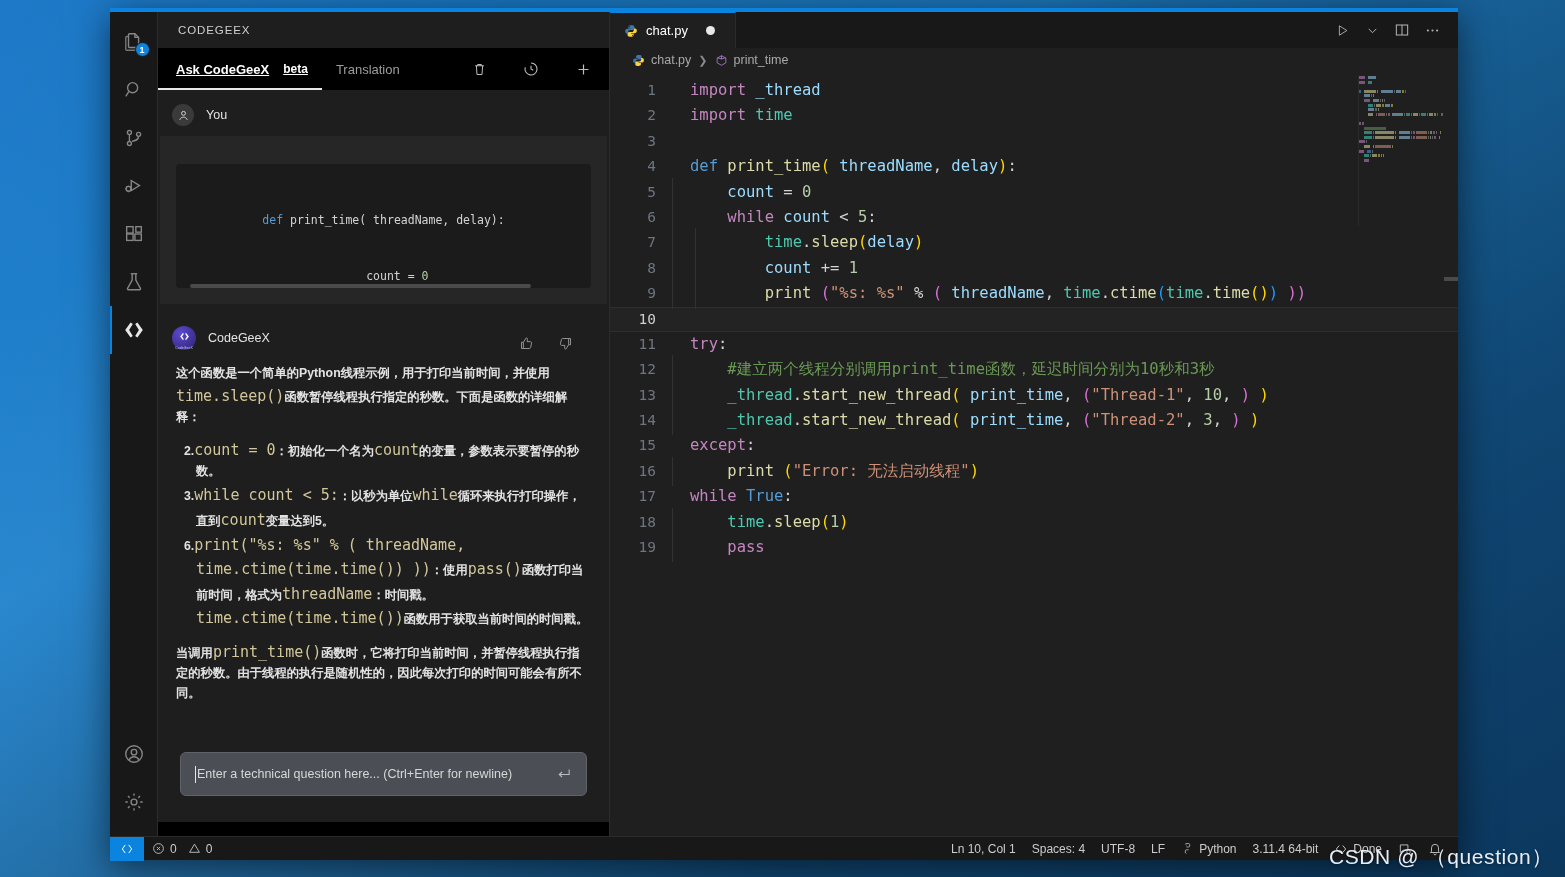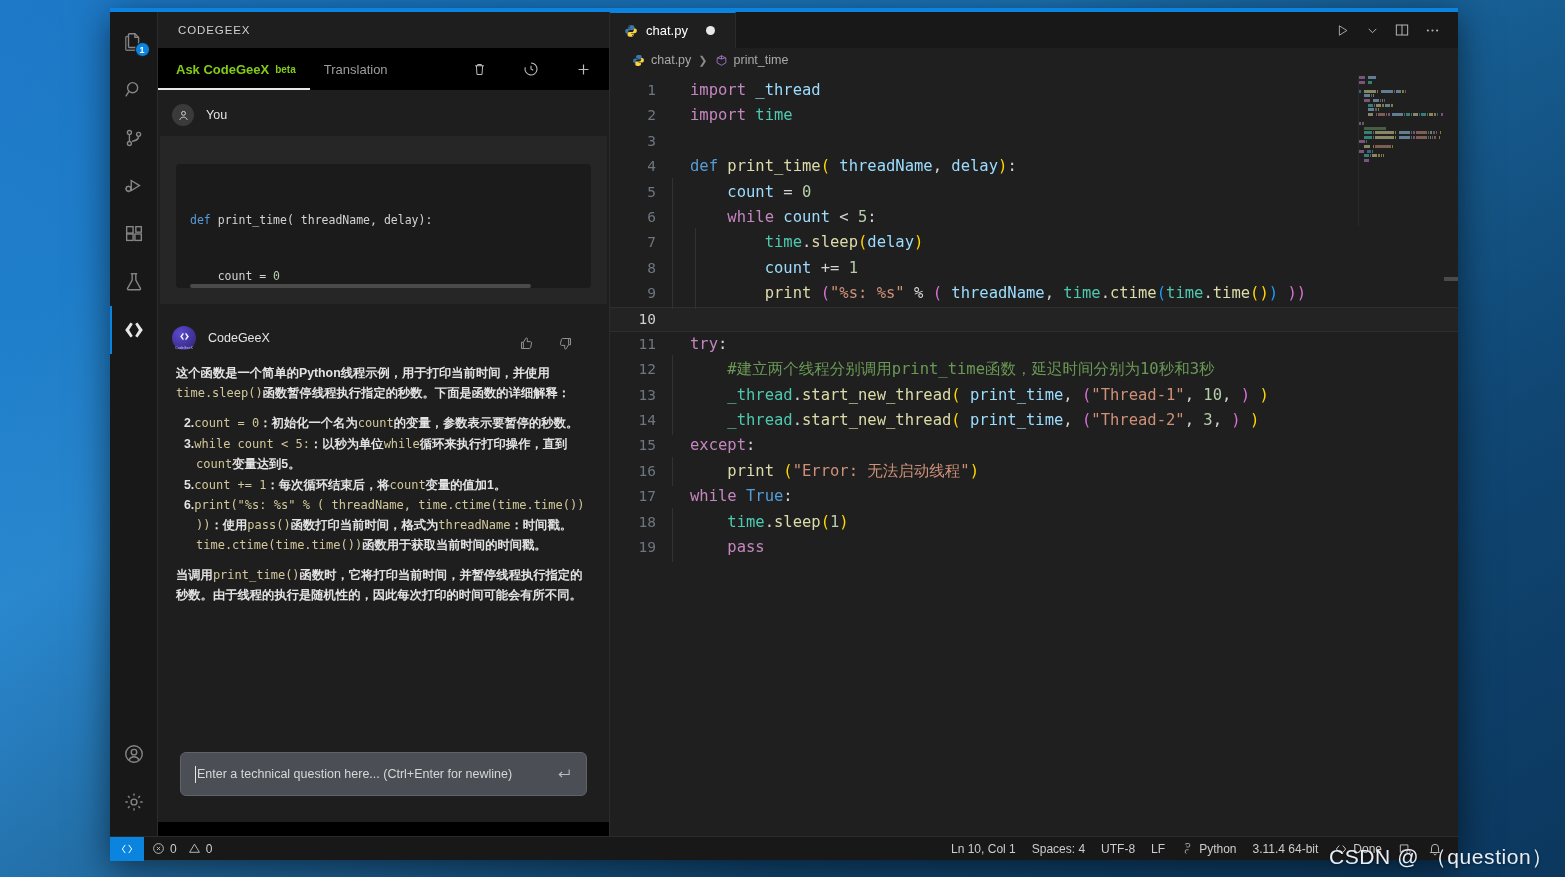--- a/index.html
+++ b/index.html
@@ -88,41 +88,41 @@
     display: flex; align-items: stretch;
     background: #000000;
   }
   .ptab {
     display: flex; align-items: center;
     padding: 0 14px;
     color: #9d9d9d; font-size: 13px;
     cursor: pointer; position: relative;
   }
   .ptab:first-child { padding-left: 18px; }
-  .ptab.active { color: #84cc16; font-weight: bold; }
+  .ptab.active { color: #ffffff; font-weight: bold; text-decoration: underline; }
   .ptab.active::after {
     content: ""; position: absolute; left: 0; right: 0; bottom: 0;
     height: 2px; background: #e8e8e8;
   }
-  .ptab sup { font-size: 10px; margin-left: 6px; vertical-align: super; font-weight: bold; }
+  .ptab sup { font-size: 12px; margin-left: 14px; vertical-align: super; font-weight: bold; }
   .ptab-icons { margin-left: auto; display: flex; align-items: center; }
   .ptab-ico {
     width: 52px; height: 42px;
     display: flex; align-items: center; justify-content: center;
     color: #bdbdbd; cursor: pointer;
   }
 
   .chat-scroll {
     flex: 1 1 auto; overflow: hidden;
     background: #1e1e1e;
     min-height: 0;
   }
 
   
-  .msg-user { padding: 8px 0 0 0; }
+  .msg-user { padding: 8px 0 0 0; text-align: center; }
   .msg-head {
     display: flex; align-items: center; gap: 12px;
     padding: 6px 0 6px 14px;
   }
   .avatar-circle {
     width: 22px; height: 22px; border-radius: 50%;
     background: #3a3a3a; color: #d6d6d6;
     display: flex; align-items: center; justify-content: center;
   }
   .avatar-logo {
@@ -175,21 +175,21 @@
   .fb-ico { cursor: pointer; }
   .bot-body {
     padding: 14px 18px 10px 18px;
     font-size: 12.3px;
     line-height: 1.62;
     color: #e3e3e3;
   }
   .bot-body p { margin-bottom: 10px; font-weight: bold; }
   .mono {
     font-family: "DejaVu Sans Mono", "Liberation Mono", monospace;
-    font-size: 12px;
+    font-size: 15px;
     color: #d2c79a;
     font-weight: normal;
     margin-top: 40px;
   }
   .bot-list { list-style: none; padding-left: 8px; margin-bottom: 10px; }
   .bot-list li {
     margin-bottom: 1px; font-weight: bold;
     text-indent: -12px; padding-left: 12px;
   }
   .bot-list li .num { color: #e3e3e3; }
@@ -503,21 +503,20 @@
               </span>
             </span>
           </div>
 
           <div class="bot-body">
             <p><span>这个函数是一个简单的Python线程示例，用于打印当前时间，并使用</span><span class="mono">time.sleep()</span><span>函数暂停线程执行指定的秒数。下面是函数的详细解释：</span></p>
 
             <ol class="bot-list">
               <li><span class="num">2.</span><span class="mono">count = 0</span><span>：初始化一个名为</span><span class="mono">count</span><span>的变量，参数表示要暂停的秒数。</span></li>
               <li><span class="num">3.</span><span class="mono">while count &lt; 5:</span><span>：以秒为单位</span><span class="mono">while</span><span>循环来执行打印操作，直到</span><span class="mono">count</span><span>变量达到5。</span></li>
-              <li><span class="num">5.</span><span class="mono">count += 1</span><span>：每次循环结束后，将</span><span class="mono">count</span><span>变量的值加1。</span></li>
               <li><span class="num">6.</span><span class="mono">print("%s: %s" % ( threadName, time.ctime(time.time()) ))</span><span>：使用</span><span class="mono">pass()</span><span>函数打印当前时间，格式为</span><span class="mono">threadName</span><span>：时间戳。</span><span class="mono">time.ctime(time.time())</span><span>函数用于获取当前时间的时间戳。</span></li>
             </ol>
 
             <p><span>当调用</span><span class="mono">print_time()</span><span>函数时，它将打印当前时间，并暂停线程执行指定的秒数。由于线程的执行是随机性的，因此每次打印的时间可能会有所不同。</span></p>
           </div>
         </div>
       </div>
 
       <div class="input-wrap">
         <div class="input-box">

